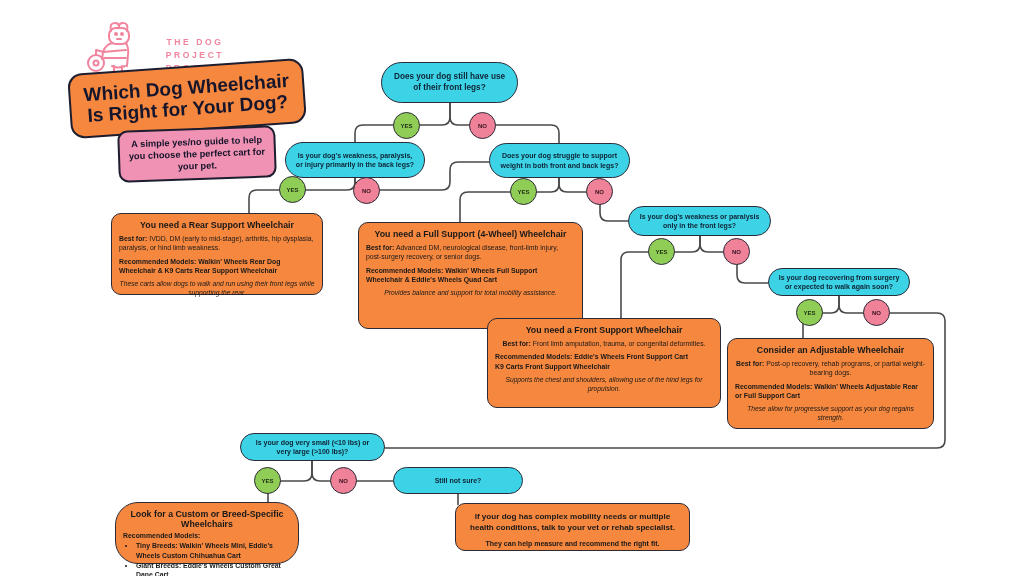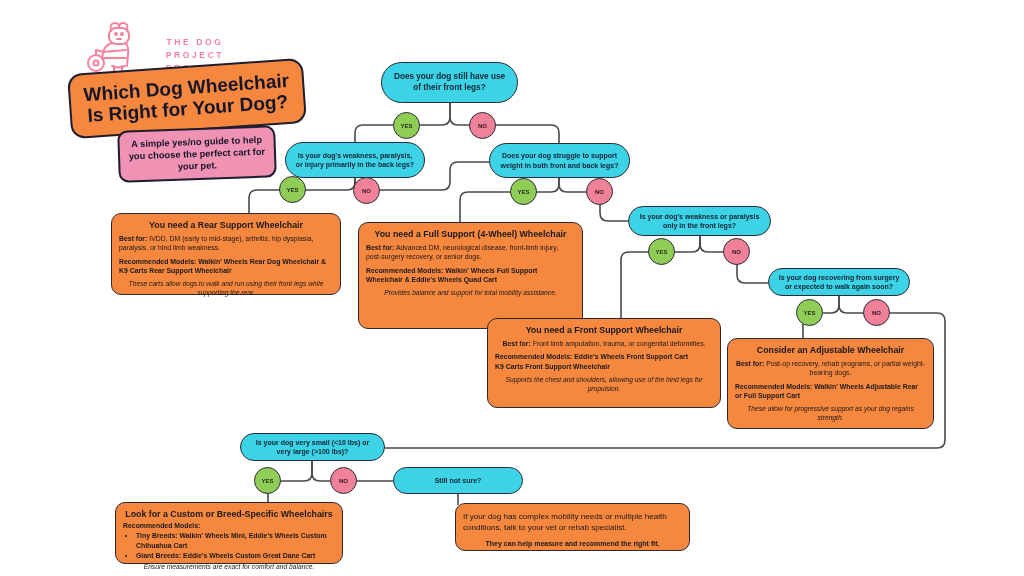--- a/index.html
+++ b/index.html
@@ -69,21 +69,21 @@
     padding:6px 7px;color:#191919;
   }
   .rtitle{text-align:center;font-weight:bold;font-size:8.8px;margin-bottom:4px;}
   .rbody{font-size:6.9px;line-height:1.35;margin-bottom:4px;}
   .rbody.center{text-align:center;}
   .b{font-weight:bold;}
   .pre{white-space:pre-line;}
   .rnote{font-style:italic;font-size:6.7px;text-align:center;margin-top:4px;line-height:1.35;}
   .rlist{margin:1px 0 2px 0;padding-left:13px;}
   .rlist li{font-size:6.9px;line-height:1.4;}
-  .r6line1{font-size:8.1px;font-weight:normal;line-height:1.35;margin-top:2px;}
+  .r6line1{font-size:8.1px;font-weight:bold;text-align:center;line-height:1.35;margin-top:2px;}
   .r6line2{font-size:7px;font-weight:bold;text-align:center;margin-top:6px;}
 </style>
 </head>
 <body>
 
 <svg class="wires" width="1024" height="576" viewBox="0 0 1024 576">
   <path d="M450,103 L450,117 Q450,125 442,125 L363,125 Q355,125 355,133 L355,142"></path>
   <path d="M450,103 L450,117 Q450,125 458,125 L551,125 Q559,125 559,133 L559,143"></path>
   <path d="M355,178 L355,182 Q355,190 347,190 L257,190 Q249,190 249,198 L249,213"></path>
   <path d="M355,178 L355,182 Q355,190 363,190 L442,190 Q450,190 450,182 L450,170 Q450,162 458,162 L489,162"></path>
@@ -139,21 +139,21 @@
 <div class="badge no" style="left:353px;top:177px;">NO</div>
 <div class="badge yes" style="left:510px;top:178px;">YES</div>
 <div class="badge no" style="left:586px;top:178px;">NO</div>
 <div class="badge yes" style="left:648px;top:238px;">YES</div>
 <div class="badge no" style="left:723px;top:238px;">NO</div>
 <div class="badge yes" style="left:796px;top:299px;">YES</div>
 <div class="badge no" style="left:863px;top:299px;">NO</div>
 <div class="badge yes" style="left:254px;top:467px;">YES</div>
 <div class="badge no" style="left:330px;top:467px;">NO</div>
 
-<div class="result" style="left:111px;top:213px;width:230px;height:82px;">
+<div class="result" style="left:111px;top:213px;width:212px;height:82px;">
   <div class="rtitle">You need a Rear Support Wheelchair</div>
   <div class="rbody"><span class="b">Best for:</span><span> IVDD, DM (early to mid-stage), arthritis, hip dysplasia, paralysis, or hind limb weakness.</span></div>
   <div class="rbody b">Recommended Models: Walkin' Wheels Rear Dog Wheelchair &amp; K9 Carts Rear Support Wheelchair</div>
   <div class="rnote">These carts allow dogs to walk and run using their front legs while supporting the rear.</div>
 </div>
 
 <div class="result" style="left:358px;top:222px;width:225px;height:107px;">
   <div class="rtitle">You need a Full Support (4-Wheel) Wheelchair</div>
   <div class="rbody"><span class="b">Best for:</span><span> Advanced DM, neurological disease, front-limb injury, post-surgery recovery, or senior dogs.</span></div>
   <div class="rbody b">Recommended Models: Walkin' Wheels Full Support Wheelchair &amp; Eddie's Wheels Quad Cart</div>
@@ -168,21 +168,21 @@
   <div class="rnote">Supports the chest and shoulders, allowing use of the hind legs for propulsion.</div>
 </div>
 
 <div class="result" style="left:727px;top:338px;width:207px;height:91px;">
   <div class="rtitle">Consider an Adjustable Wheelchair</div>
   <div class="rbody center"><span class="b">Best for:</span><span> Post-op recovery, rehab programs, or partial weight-bearing dogs.</span></div>
   <div class="rbody b">Recommended Models: Walkin' Wheels Adjustable Rear or Full Support Cart</div>
   <div class="rnote">These allow for progressive support as your dog regains strength.</div>
 </div>
 
-<div class="result" style="left:115px;top:502px;width:228px;height:62px;">
+<div class="result" style="left:115px;top:502px;width:184px;height:62px;border-radius:23px;">
   <div class="rtitle" style="margin-bottom:2px;">Look for a Custom or Breed-Specific Wheelchairs</div>
   <div class="rbody b" style="margin-bottom:0;">Recommended Models:</div>
   <ul class="rlist">
     <li class="b">Tiny Breeds: Walkin' Wheels Mini, Eddie's Wheels Custom Chihuahua Cart</li>
     <li class="b">Giant Breeds: Eddie's Wheels Custom Great Dane Cart</li>
   </ul>
   <div class="rnote" style="margin-top:2px;">Ensure measurements are exact for comfort and balance.</div>
 </div>
 
 <div class="result" style="left:455px;top:503px;width:235px;height:48px;">

